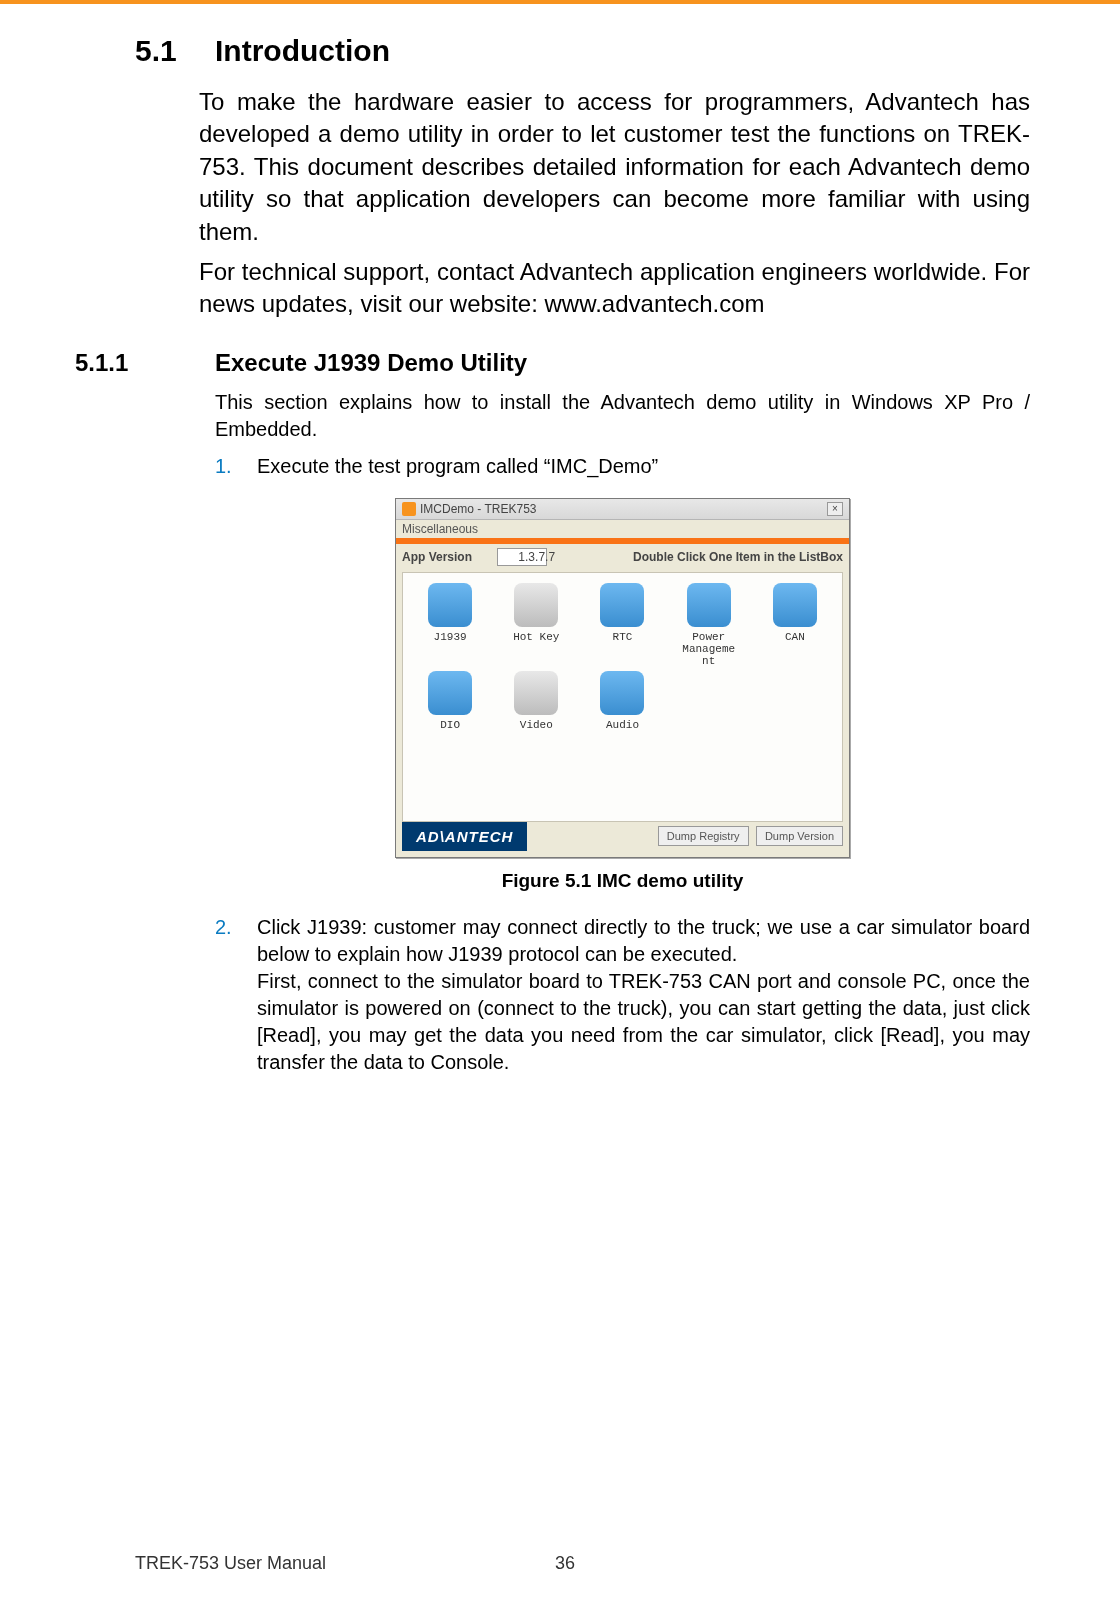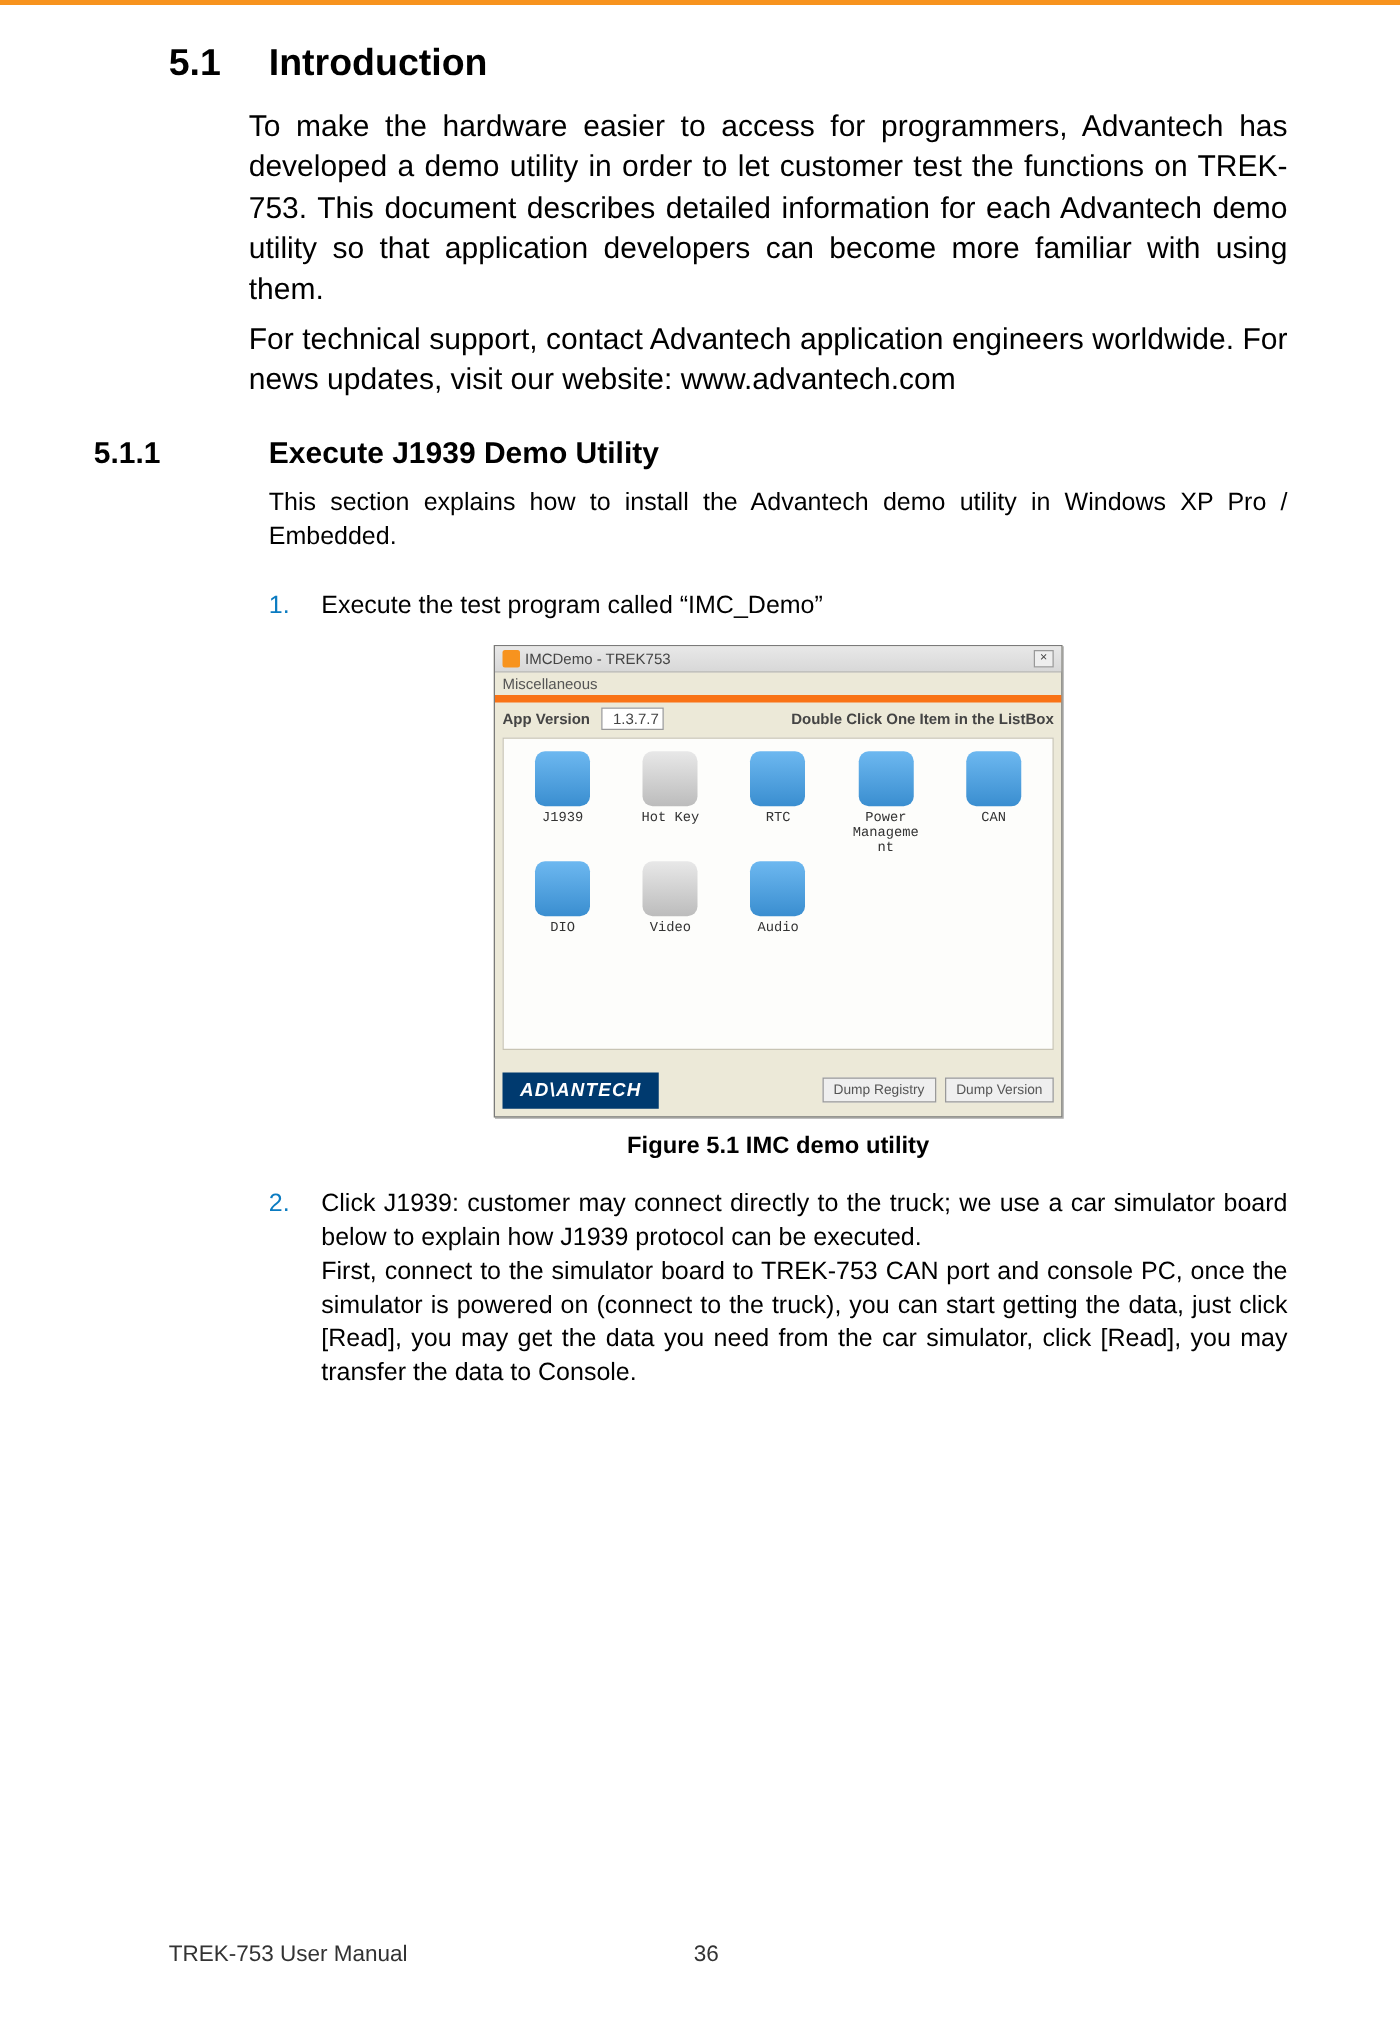--- a/index.html
+++ b/index.html
@@ -39,21 +39,21 @@
     margin-bottom: 12px;
     display: flex;
     margin-left: -60px;
   }
   h2.subsec .num { width: 140px; flex: 0 0 140px; }
   .sub-body {
     font-size: 20px;
     line-height: 1.35;
     margin-left: 80px;
     text-align: justify;
-    margin-bottom: 28px;
+    margin-bottom: 10px;
   }
   ol.steps {
     margin-left: 80px;
     list-style: none;
     font-size: 20px;
     line-height: 1.35;
   }
   ol.steps li {
     display: flex;
     margin-bottom: 10px;
@@ -113,22 +113,22 @@
     color:#555;
   }
   .version-row {
     display:flex; align-items:center; justify-content:space-between;
     padding: 4px 6px 6px 6px;
     font-weight:bold;
     color:#444;
   }
   .version-row .ver-input {
     border:1px solid #999; background:#fff;
-    padding:1px 8px; font-weight:normal;
-    width:50px; display:inline-block; margin-left:6px;
+    padding:1px 20px; font-weight:normal;
+    width:50px; display:inline-block; margin-left:22px;
   }
   .icon-panel {
     background:#fdfdfb;
     border:1px solid #c8c4b4;
     margin: 0 6px;
     height: 250px;
     padding: 10px 6px;
     font-family: Liberation Mono, monospace;
   }
   .icon-grid {
@@ -146,21 +146,21 @@
     width:44px; height:44px;
     margin:0 auto 4px auto;
     border-radius:8px;
     display:flex; align-items:center; justify-content:center;
     color:#fff; font-weight:bold;
   }
   .blue   { background:linear-gradient(#6db8f0,#3a8ed0); }
   .silver { background:linear-gradient(#e8e8e8,#bcbcbc); color:#666;}
   .bottom-bar {
     display:flex; align-items:center; justify-content:space-between;
-    padding: 18px 6px 6px 6px;
+    padding: 0 6px 6px 6px;
   }
   .adv-logo {
     background:#003a6f; color:#fff; font-weight:bold;
     font-style:italic; letter-spacing:1px;
     padding:6px 14px; font-size:15px;
   }
   .bottom-buttons button {
     font-size:11px; padding:3px 8px; margin-left:4px;
     background:#efefef; border:1px solid #999; color:#555;
   }

